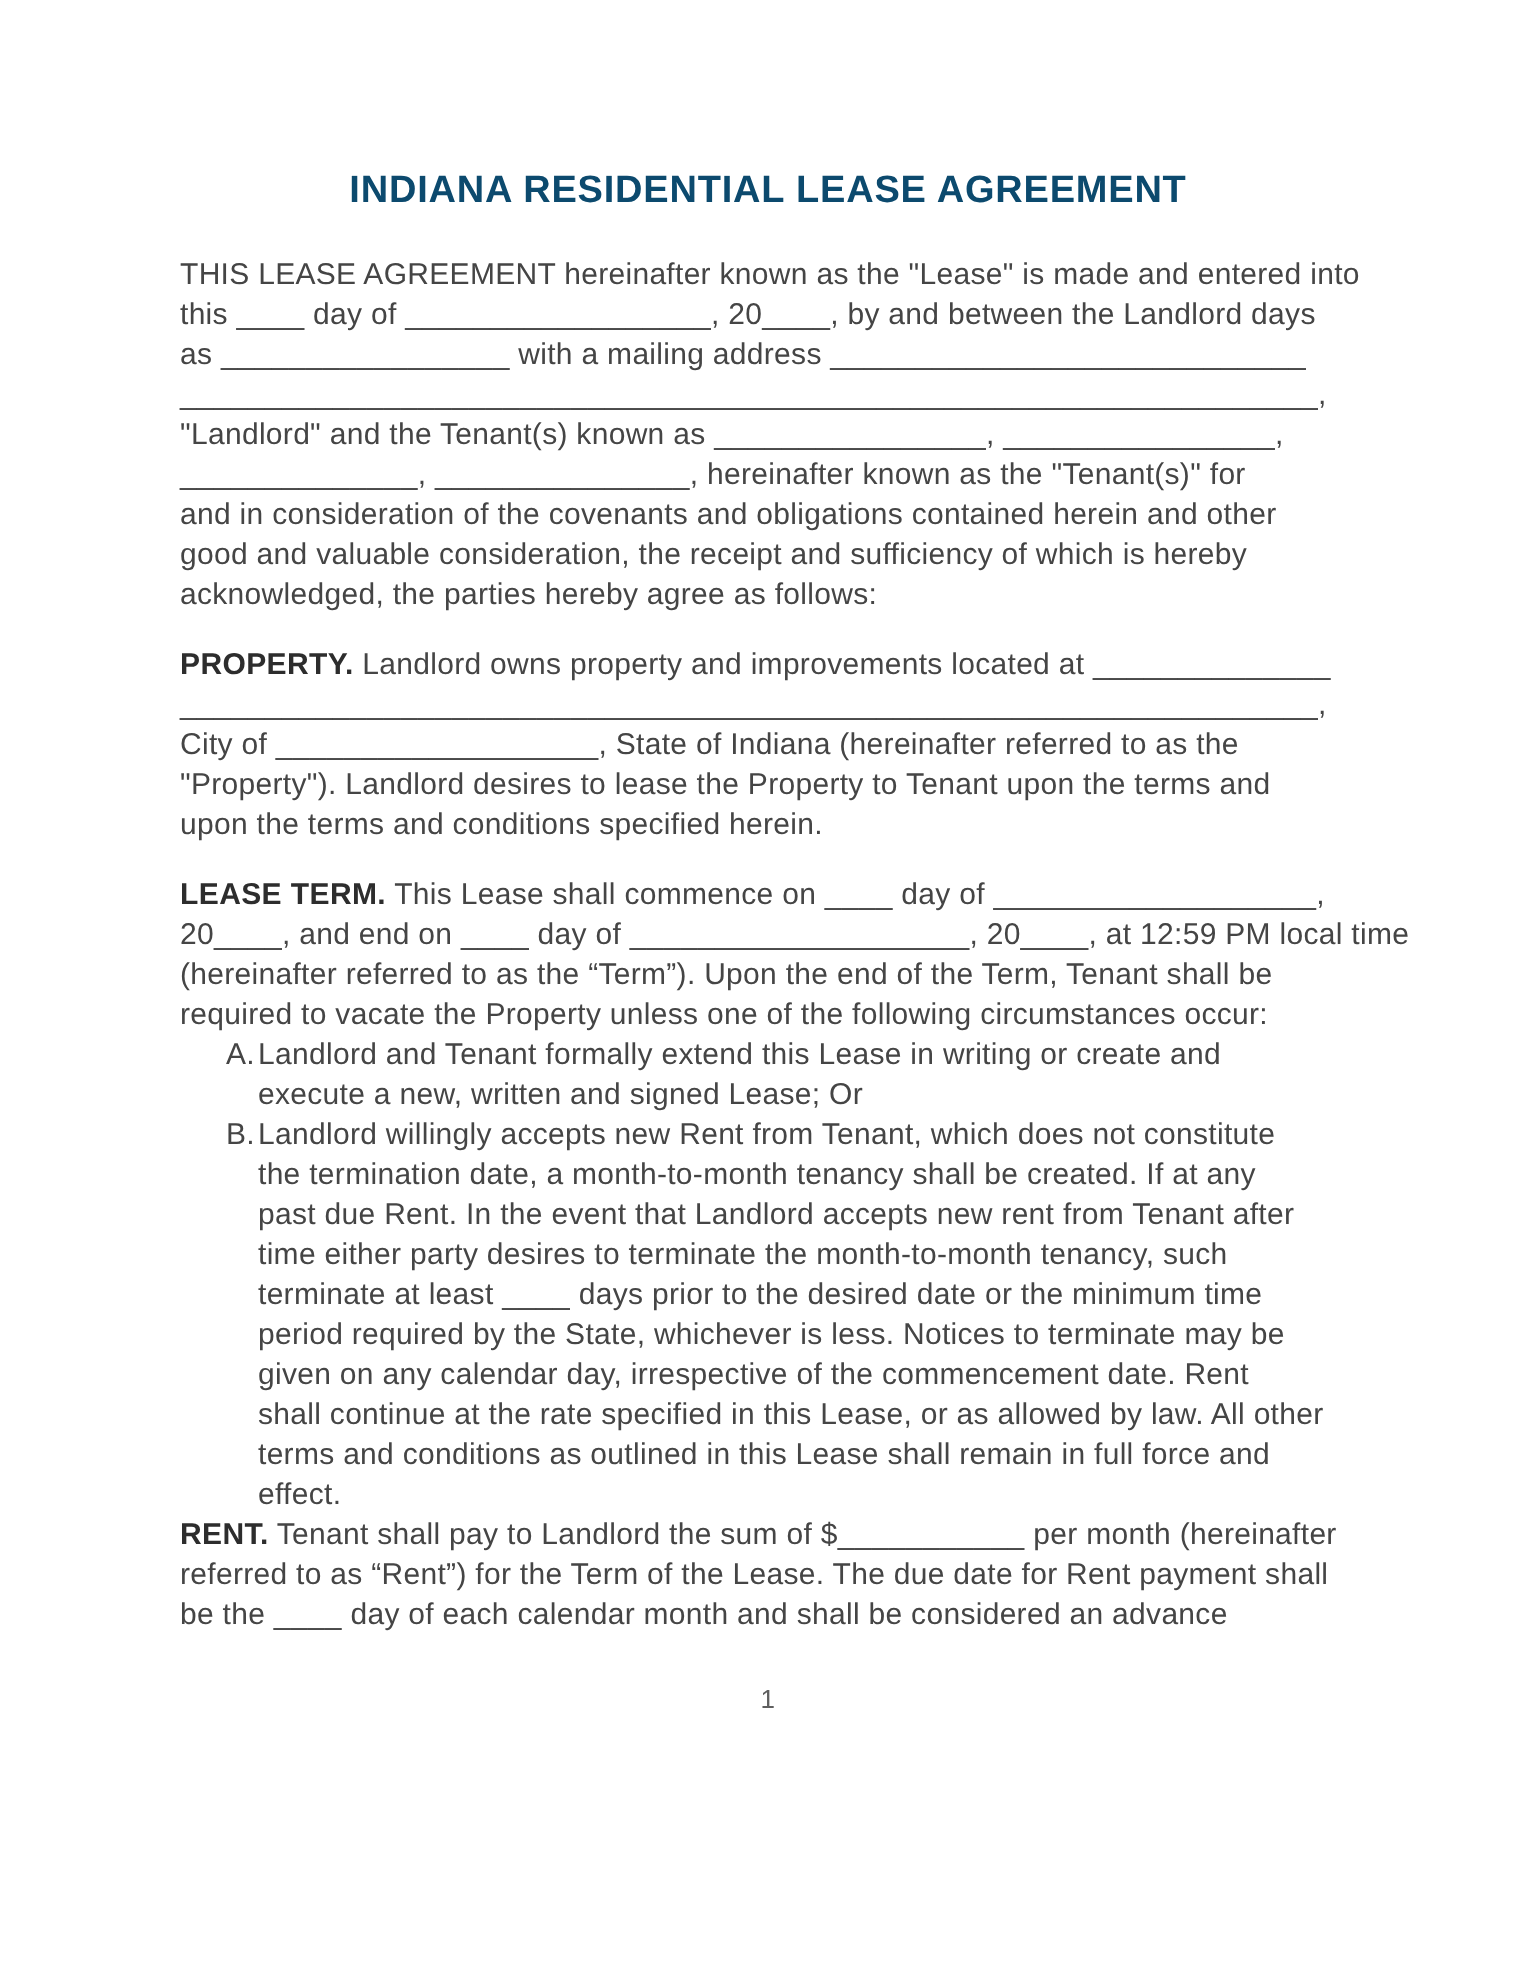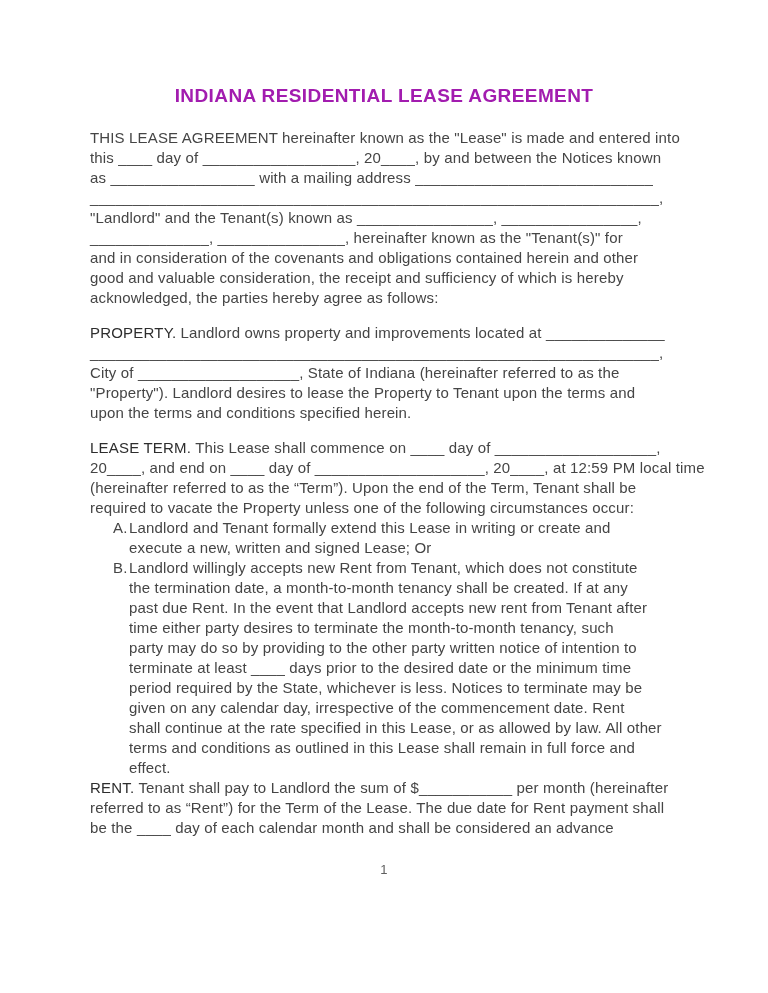--- a/index.html
+++ b/index.html
@@ -19,32 +19,32 @@
     line-height: 20px;
     color: #454545;
     letter-spacing: 0.15px;
     overflow: hidden;
   }
   .doc-title {
     text-align: center;
     font-size: 19px;
     font-weight: 600;
     letter-spacing: 0.4px;
-    color: #a21caf;
+    color: #0c4a6e;
     margin-bottom: 22px;
     white-space: nowrap;
   }
   .para {
     margin: 0 0 15px 0;
   }
   .line {
     white-space: nowrap;
   }
   .sec-label {
-    font-weight: 400;
+    font-weight: 700;
     color: #2d2d2d;
     letter-spacing: 0.2px;
   }
   .list {
     margin: 0;
   }
   .list-item {
     position: relative;
     padding-left: 39px;
   }
@@ -62,21 +62,21 @@
 </style>
 </head>
 <body>
 
 <div class="page">
 
   <div class="doc-title">INDIANA RESIDENTIAL LEASE AGREEMENT</div>
 
   <div class="para">
     <div class="line">THIS LEASE AGREEMENT hereinafter known as the "Lease" is made and entered into</div>
-    <div class="line">this ____ day of __________________, 20____, by and between the Notices known</div>
+    <div class="line">this ____ day of __________________, 20____, by and between the Landlord days</div>
     <div class="line">as _________________ with a mailing address ____________________________</div>
     <div class="line">___________________________________________________________________,</div>
     <div class="line">"Landlord" and the Tenant(s) known as ________________, ________________,</div>
     <div class="line">______________, _______________, hereinafter known as the "Tenant(s)" for</div>
     <div class="line">and in consideration of the covenants and obligations contained herein and other</div>
     <div class="line">good and valuable consideration, the receipt and sufficiency of which is hereby</div>
     <div class="line">acknowledged, the parties hereby agree as follows:</div>
   </div>
 
   <div class="para">
@@ -99,21 +99,20 @@
       <span class="list-marker">A.</span>
       <div class="line">Landlord and Tenant formally extend this Lease in writing or create and</div>
       <div class="line">execute a new, written and signed Lease; Or</div>
     </div>
     <div class="list-item">
       <span class="list-marker">B.</span>
       <div class="line">Landlord willingly accepts new Rent from Tenant, which does not constitute</div>
       <div class="line">the termination date, a month-to-month tenancy shall be created. If at any</div>
       <div class="line">past due Rent. In the event that Landlord accepts new rent from Tenant after</div>
       <div class="line">time either party desires to terminate the month-to-month tenancy, such</div>
-      <div class="line">party may do so by providing to the other party written notice of intention to</div>
       <div class="line">terminate at least ____ days prior to the desired date or the minimum time</div>
       <div class="line">period required by the State, whichever is less. Notices to terminate may be</div>
       <div class="line">given on any calendar day, irrespective of the commencement date. Rent</div>
       <div class="line">shall continue at the rate specified in this Lease, or as allowed by law. All other</div>
       <div class="line">terms and conditions as outlined in this Lease shall remain in full force and</div>
       <div class="line">effect.</div>
     </div>
   </div>
 
   <div class="para">

